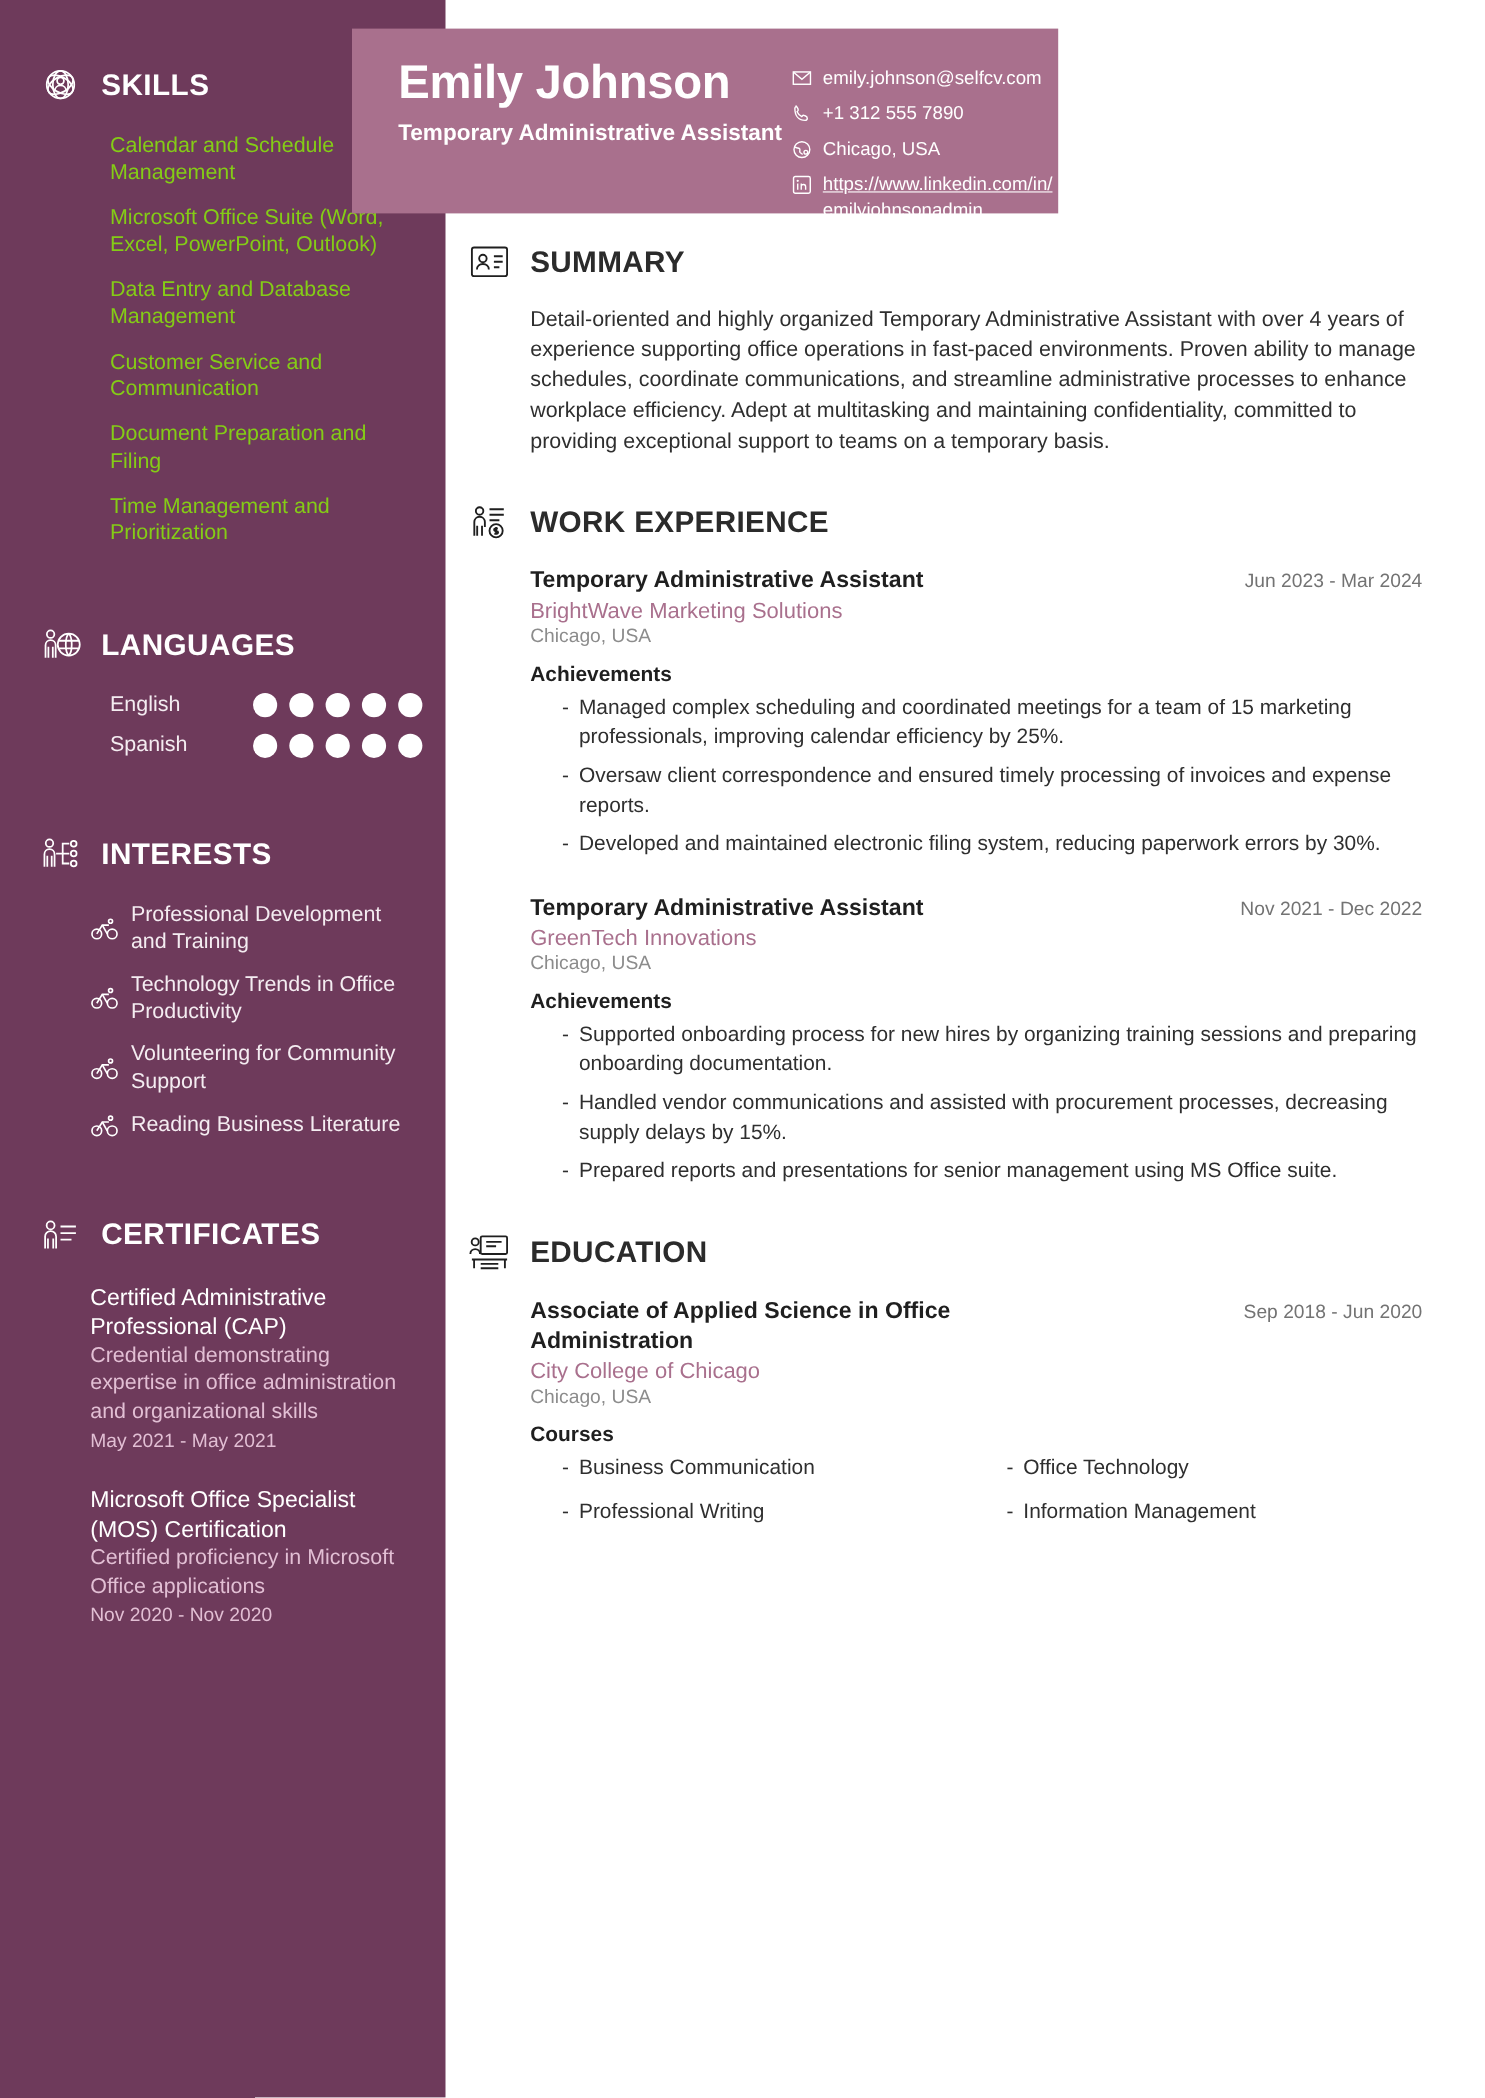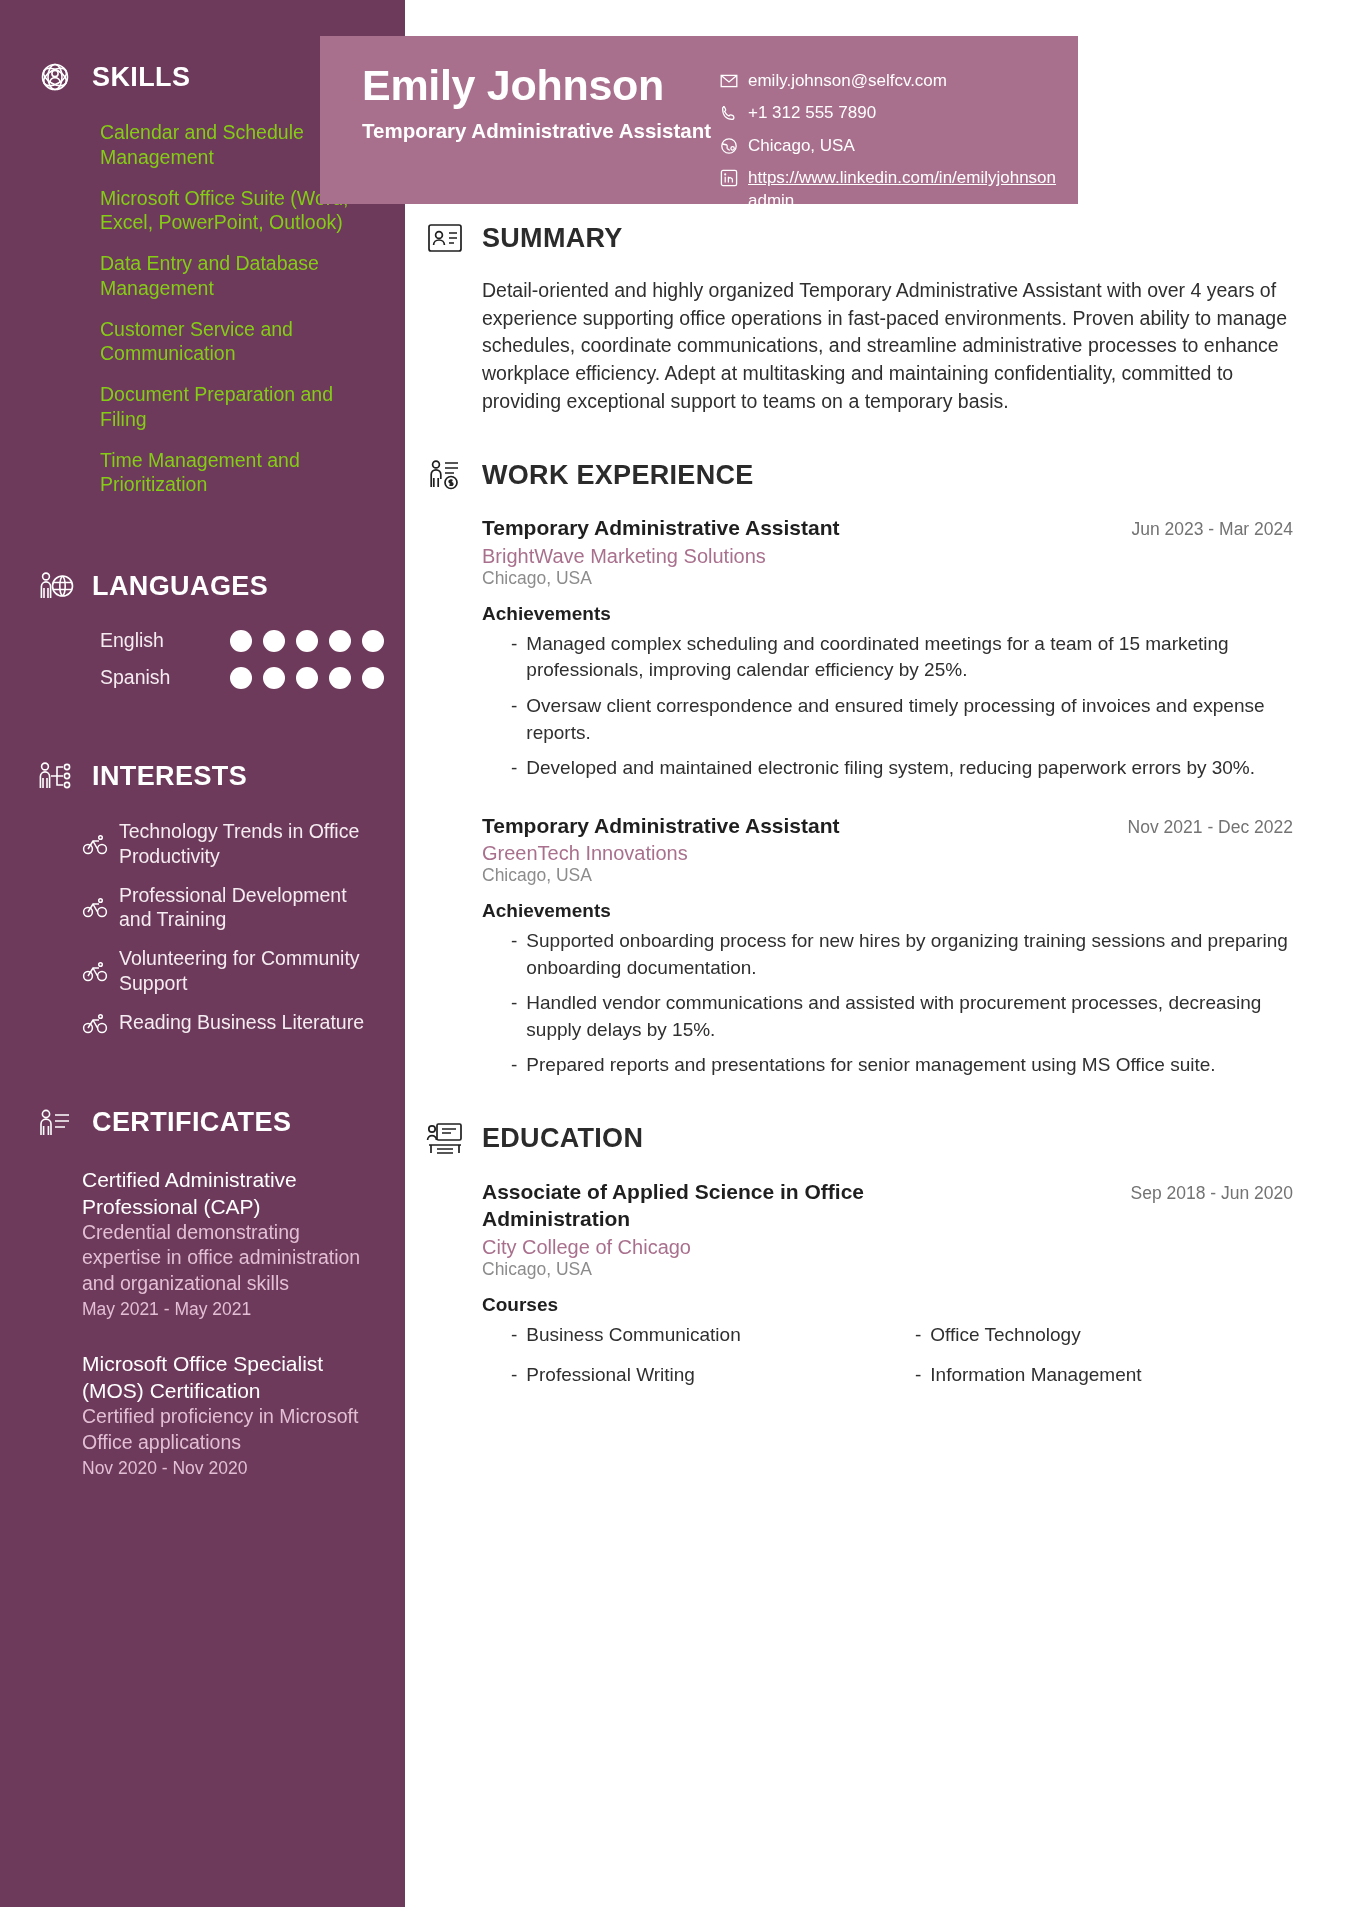--- a/index.html
+++ b/index.html
@@ -105,22 +105,22 @@
     line-height: 1.35;
     color: #e2bfd4;
     margin-top: 2px;
   }
 
   .gap-lg { height: 52px; }
 
   
   #banner {
     position: absolute;
-    left: 320px; top: 36px;
-    width: 758px;
+    left: 320px; top: 26px;
+    width: 642px;
     height: 168px;
     background: #a9708d;
     padding: 26px 0 0 42px;
     color: #ffffff;
     display: flex;
   }
   .banner-left { width: 358px; flex: 0 0 358px; }
   .banner-name {
     font-size: 43px;
     font-weight: 700;
@@ -340,33 +340,33 @@
         <div class="int-item">
           <span class="int-bullet">
             <svg viewBox="0 0 26 26" fill="none" stroke="#ffffff" stroke-width="1.5">
               <circle cx="6" cy="18" r="4.4"></circle>
                 <circle cx="20" cy="18" r="4.4"></circle>
               <path d="M6 18l5-8h6"></path>
                 <path d="M11 10l4.5 8"></path>
                 <circle cx="18.5" cy="6.5" r="1.8"></circle>
             </svg>
           </span>
-          <span class="int-text">Technology Trends in Office Productivity</span>
+          <span class="int-text">Professional Development and Training</span>
         </div>
         <div class="int-item">
           <span class="int-bullet">
             <svg viewBox="0 0 26 26" fill="none" stroke="#ffffff" stroke-width="1.5">
               <circle cx="6" cy="18" r="4.4"></circle>
                 <circle cx="20" cy="18" r="4.4"></circle>
               <path d="M6 18l5-8h6"></path>
                 <path d="M11 10l4.5 8"></path>
                 <circle cx="18.5" cy="6.5" r="1.8"></circle>
             </svg>
           </span>
-          <span class="int-text">Professional Development and Training</span>
+          <span class="int-text">Technology Trends in Office Productivity</span>
         </div>
         <div class="int-item">
           <span class="int-bullet">
             <svg viewBox="0 0 26 26" fill="none" stroke="#ffffff" stroke-width="1.5">
               <circle cx="6" cy="18" r="4.4"></circle>
                 <circle cx="20" cy="18" r="4.4"></circle>
               <path d="M6 18l5-8h6"></path>
                 <path d="M11 10l4.5 8"></path>
                 <circle cx="18.5" cy="6.5" r="1.8"></circle>
             </svg>

